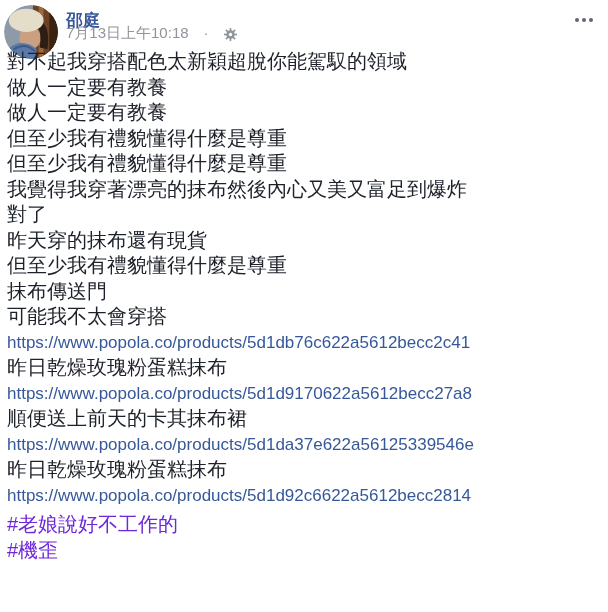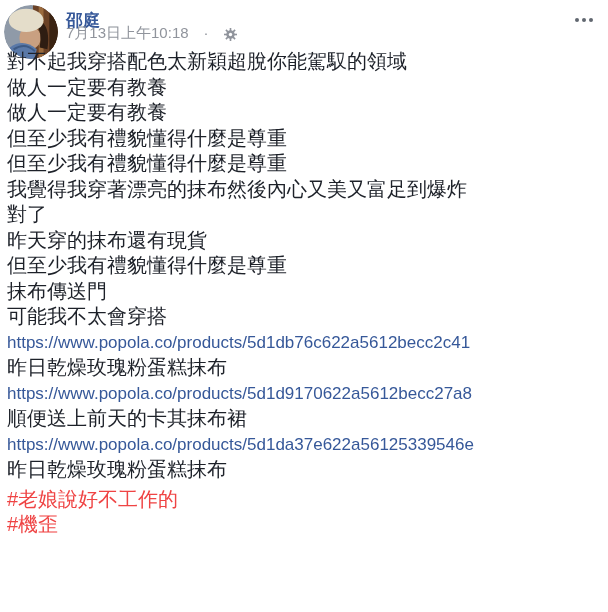--- a/index.html
+++ b/index.html
@@ -35,21 +35,21 @@
     position:absolute;left:7px;top:49px;width:596px;
     font-size:20px;line-height:25.5px;color:#1d2129;
   }
   .line{display:block;white-space:nowrap;}
   a.link{
     display:block;color:#365899;text-decoration:none;font-size:17px;
     line-height:25.5px;cursor:pointer;white-space:nowrap;
   }
   .hashtags{margin-top:4px;}
   .hashtags a{
-    display:block;color:#ef4444;text-decoration:none;font-size:20px;
+    display:block;color:#6d28d9;text-decoration:none;font-size:20px;
     line-height:25.5px;cursor:pointer;white-space:nowrap;
   }
 </style>
 </head>
 <body>
 
 <div class="post">
 
   <div class="avatar">
     <svg width="54" height="54" viewBox="0 0 56 56">
@@ -108,20 +108,21 @@
     <span class="line">昨天穿的抹布還有現貨</span>
     <span class="line">但至少我有禮貌懂得什麼是尊重</span>
     <span class="line">抹布傳送門</span>
     <span class="line">可能我不太會穿搭</span>
     <a class="link">https://www.popola.co/products/5d1db76c622a5612becc2c41</a>
     <span class="line">昨日乾燥玫瑰粉蛋糕抹布</span>
     <a class="link">https://www.popola.co/products/5d1d9170622a5612becc27a8</a>
     <span class="line">順便送上前天的卡其抹布裙</span>
     <a class="link">https://www.popola.co/products/5d1da37e622a56125339546e</a>
     <span class="line">昨日乾燥玫瑰粉蛋糕抹布</span>
+    <a class="link">https://www.popola.co/products/5d1d92c6622a5612becc2814</a>
 
     <div class="hashtags">
       <a>#老娘說好不工作的</a>
       <a>#機歪</a>
     </div>
   </div>
 
 </div>
 
 </body></html>

